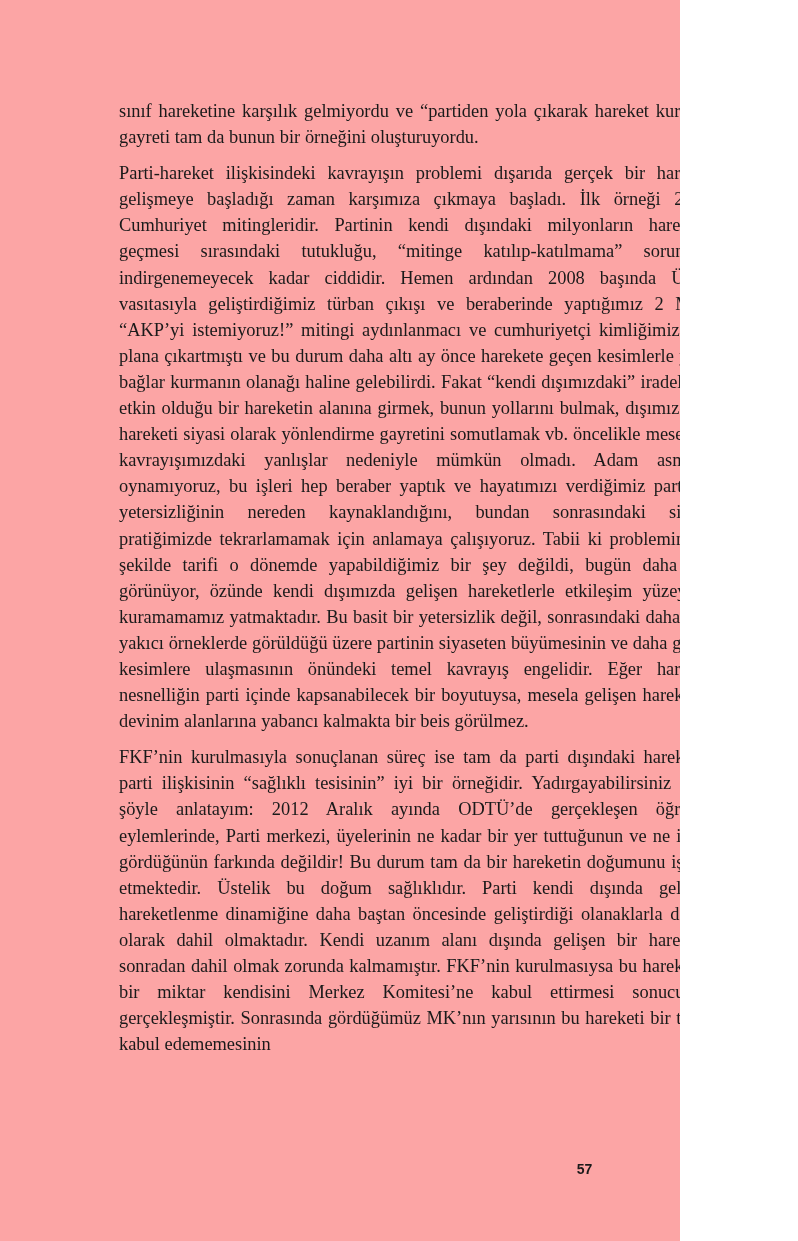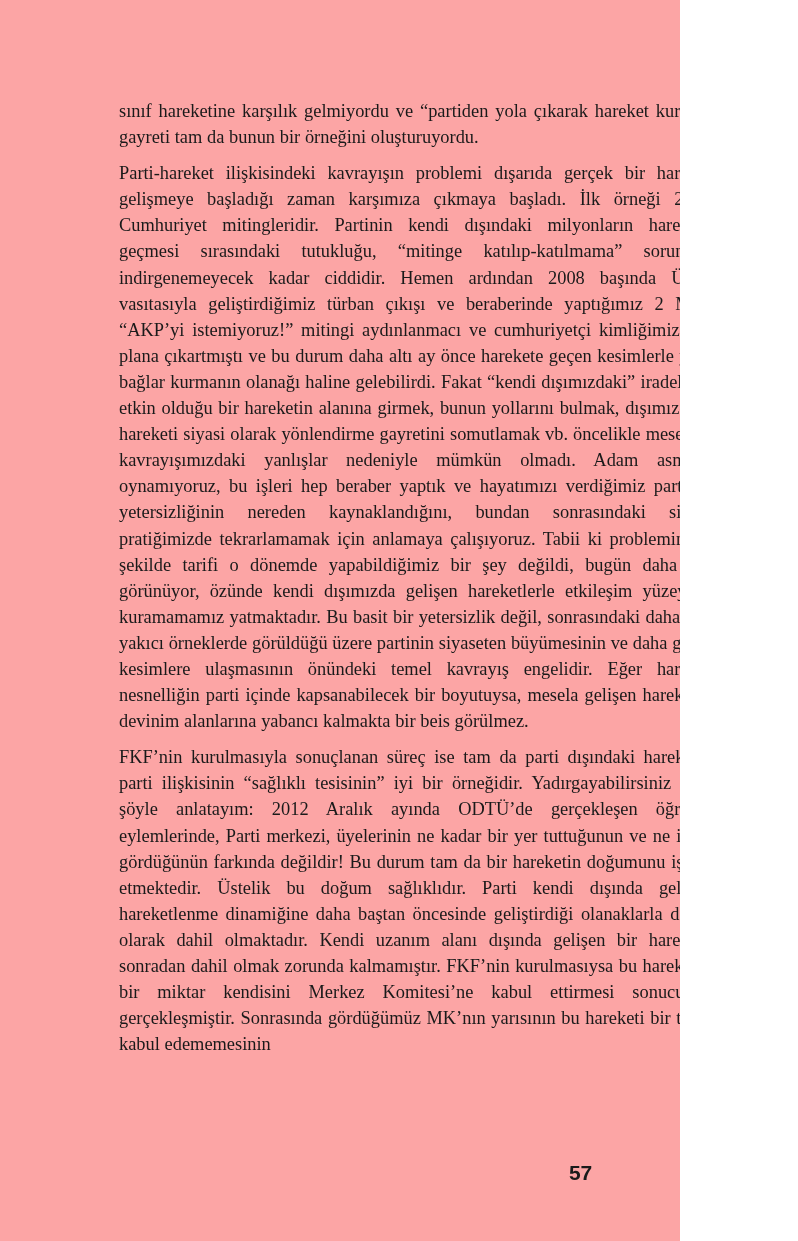--- a/index.html
+++ b/index.html
@@ -34,21 +34,21 @@
     word-spacing: 0.1px;
   }
   .para:last-child {
     margin-bottom: 8px;
   }
   .page-number {
     position: absolute;
     right: 88px;
     top: 1161px;
     font-family: "Liberation Sans", "DejaVu Sans", sans-serif;
-    font-size: 21px;
+    font-size: 14px;
     font-weight: bold;
     color: #1a1a1a;
     letter-spacing: -0.2px;
   }
 </style>
 </head>
 <body>
 
 <div class="page">
 

